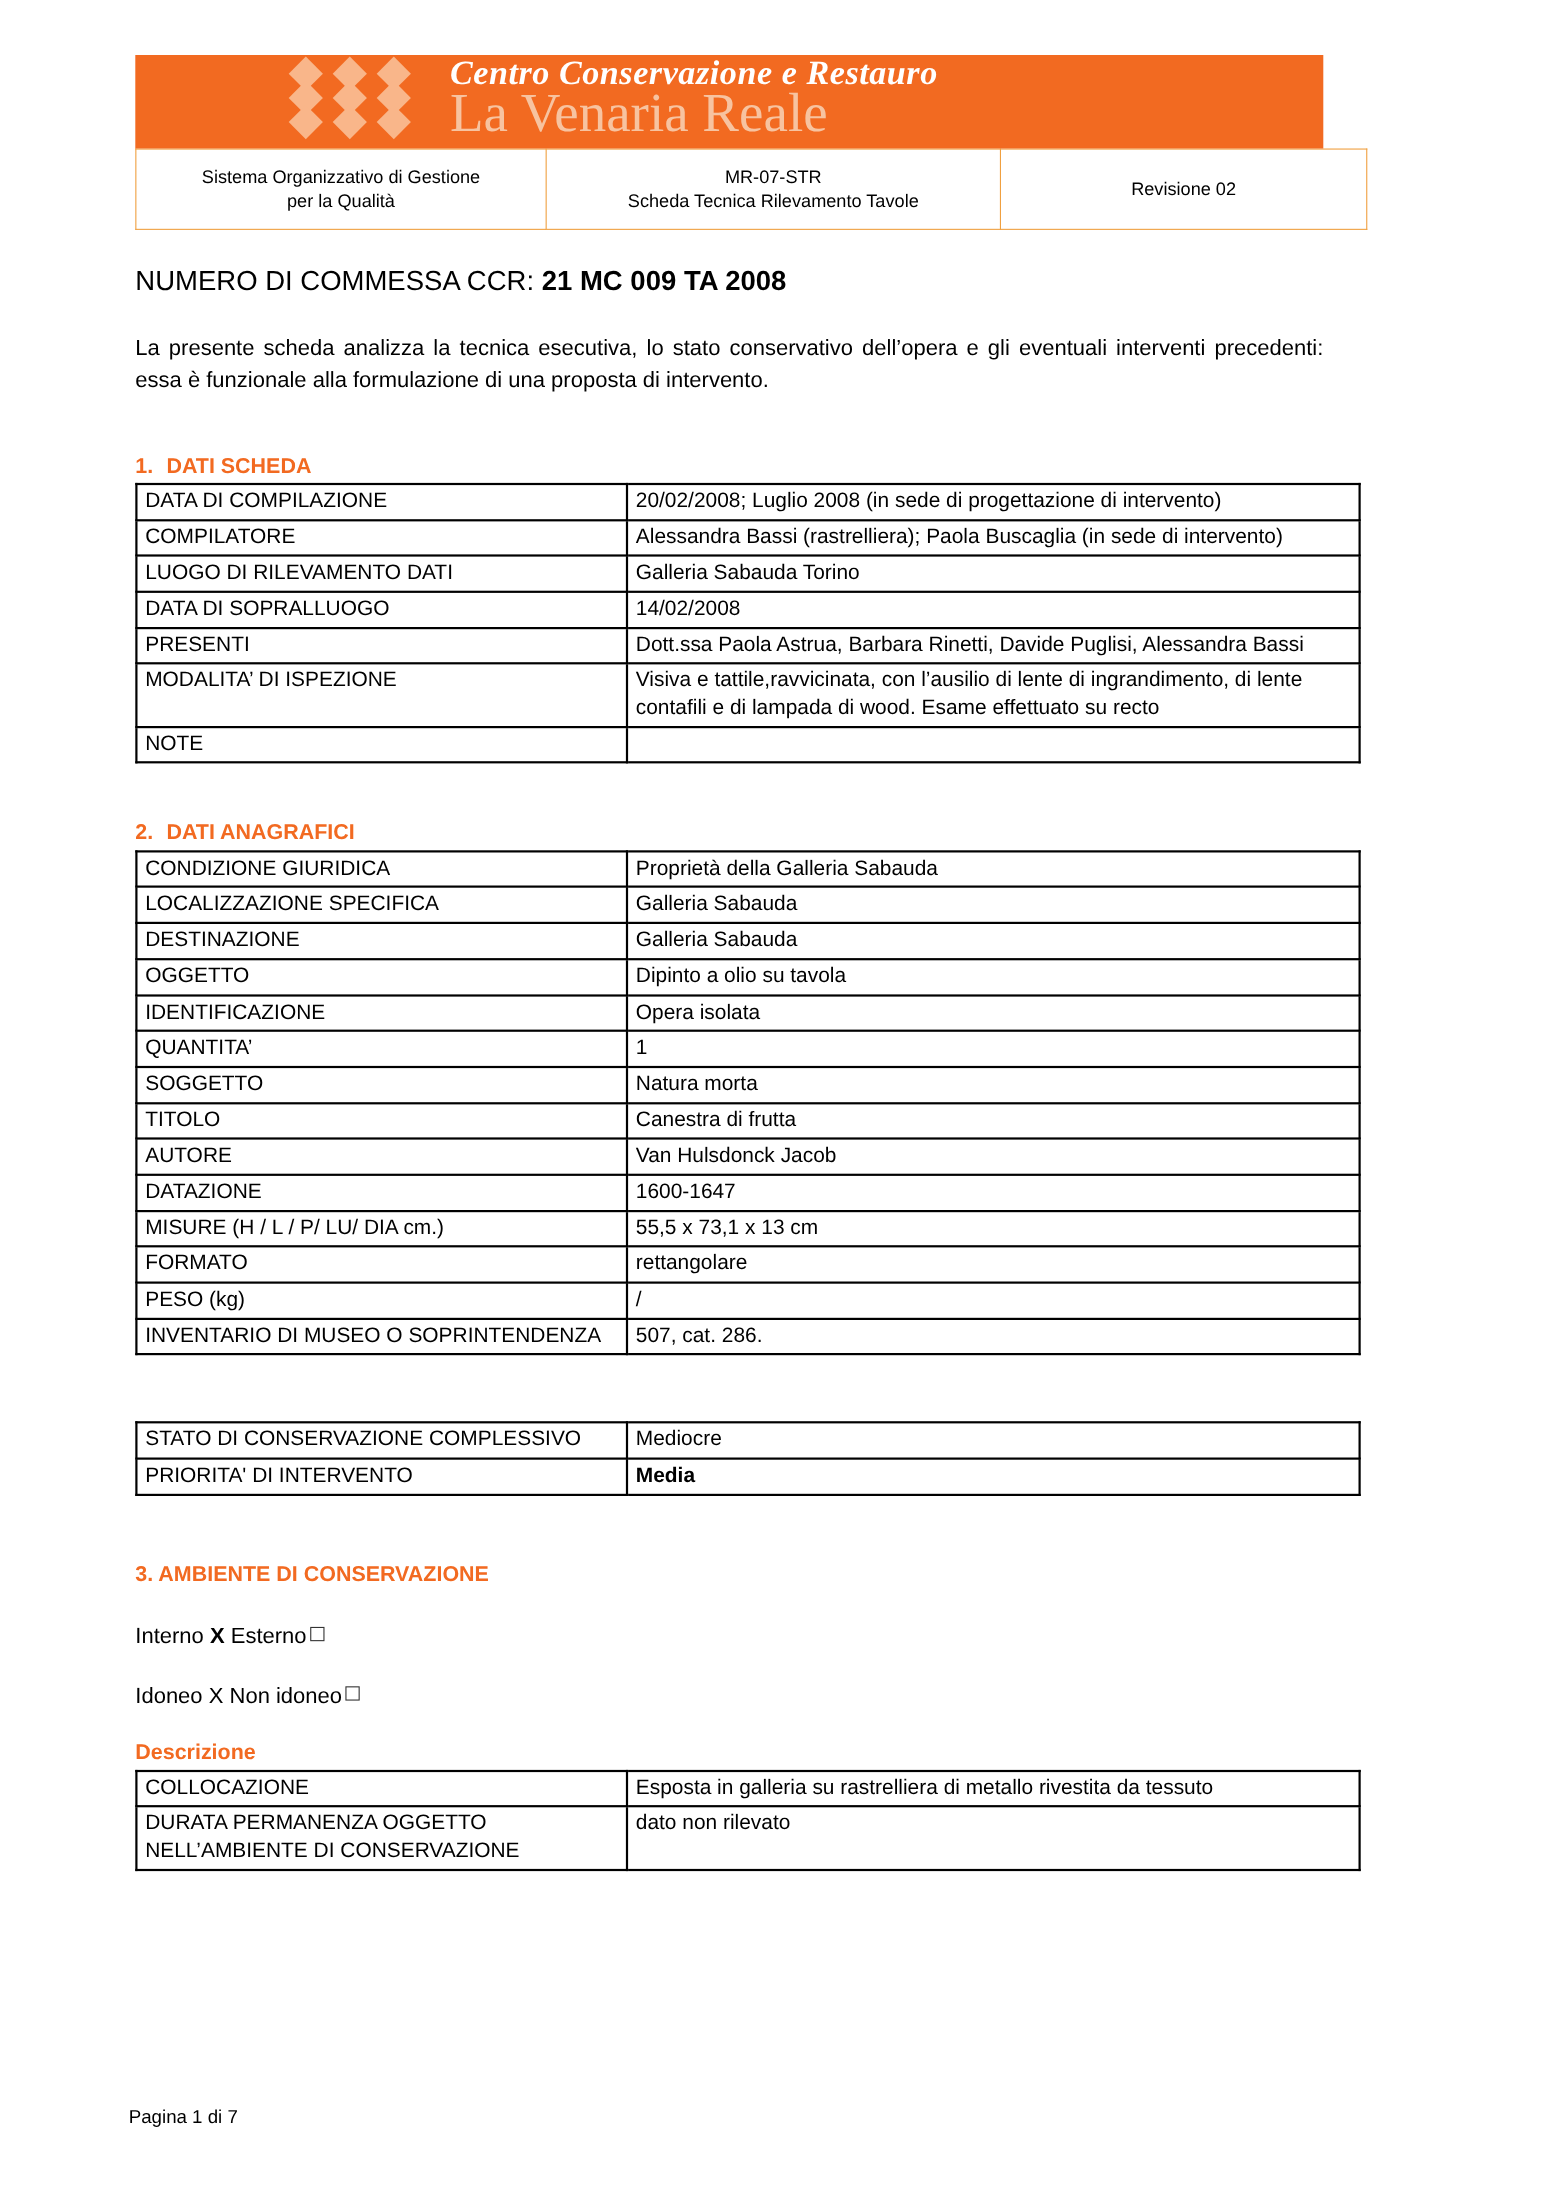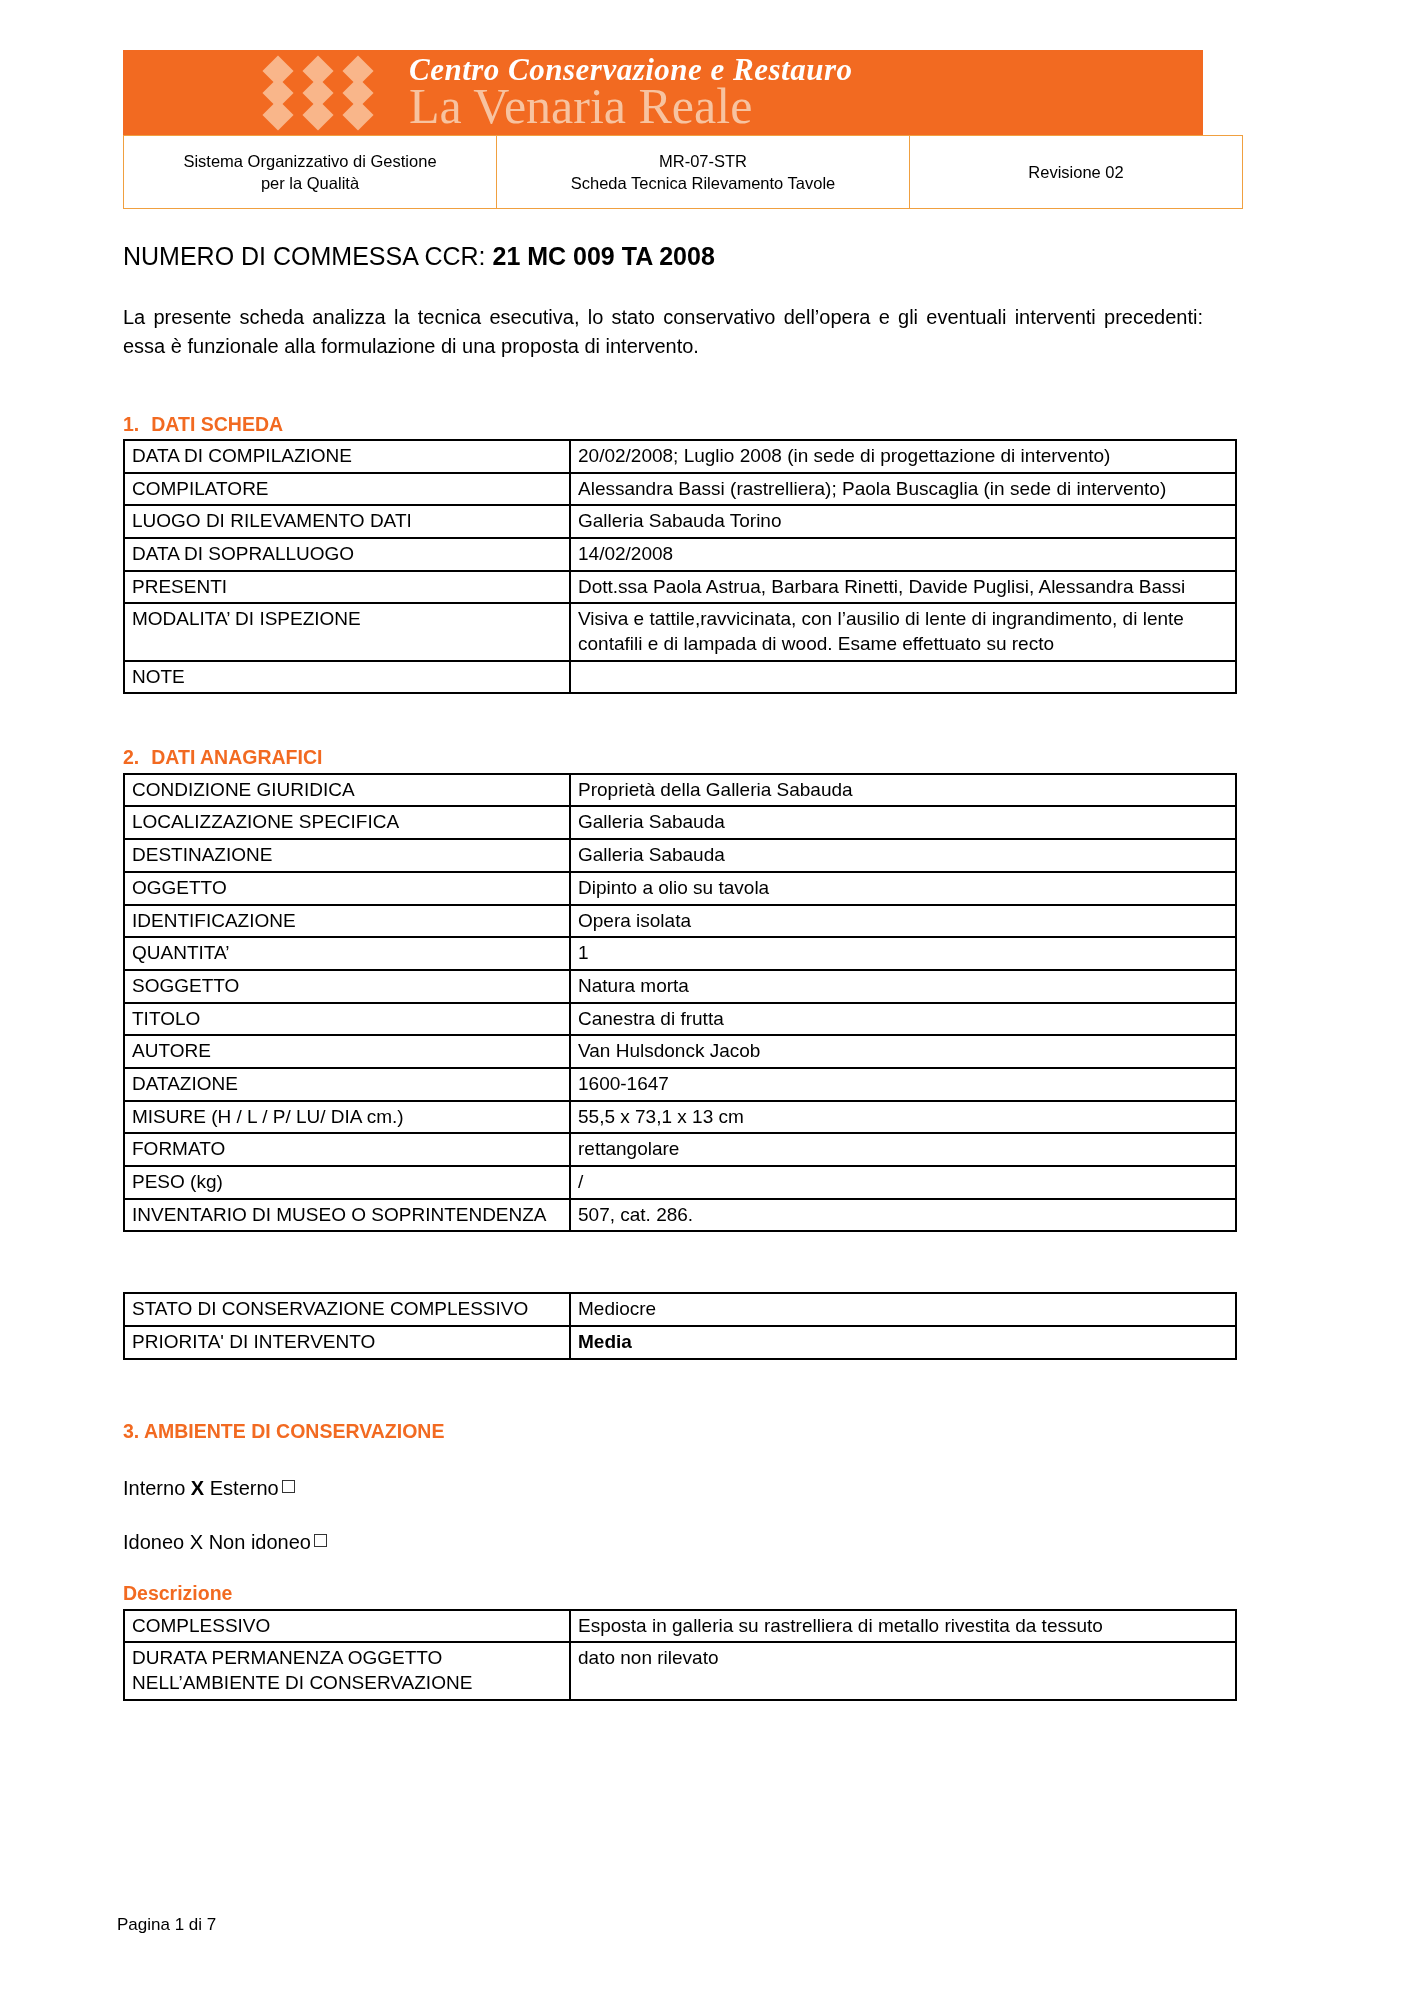--- a/index.html
+++ b/index.html
@@ -27,21 +27,21 @@
   .header-wrap {
     position: absolute;
     left: 123px;
     top: 50px;
     width: 1080px;
   }
   .logo-band {
     height: 85px;
     background: #F26A21;
     display: flex;
-    align-items: center;
+    align-items: flex-start;
     overflow: hidden;
     position: relative;
   }
   .logo-diamonds {
     width: 120px;
     margin-left: 135px;
     display: grid;
     grid-template-columns: repeat(3, 1fr);
     grid-template-rows: repeat(3, 1fr);
     align-items: center;
@@ -365,21 +365,21 @@
       <span>X</span>
       <span>Non idoneo</span><span class="box"></span>
     </p>
 
     <div style="height:26px"></div>
 
     <h2 class="section">Descrizione</h2>
     <table class="data">
       <tbody>
           <tr>
-        <td class="label">COMPLESSIVO</td>
+        <td class="label">COLLOCAZIONE</td>
         <td class="value">Esposta in galleria su rastrelliera di metallo rivestita da tessuto</td>
       </tr>
       <tr>
         <td class="label">DURATA PERMANENZA OGGETTO NELL’AMBIENTE DI CONSERVAZIONE</td>
         <td class="value">dato non rilevato</td>
       </tr>
     </tbody>
       </table>
 
   </div>

